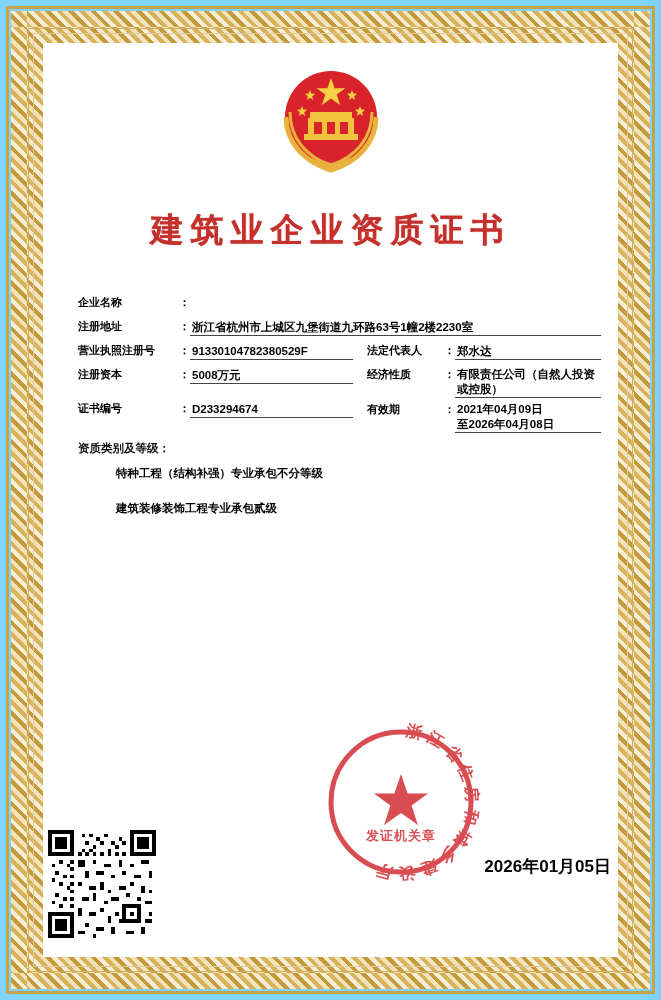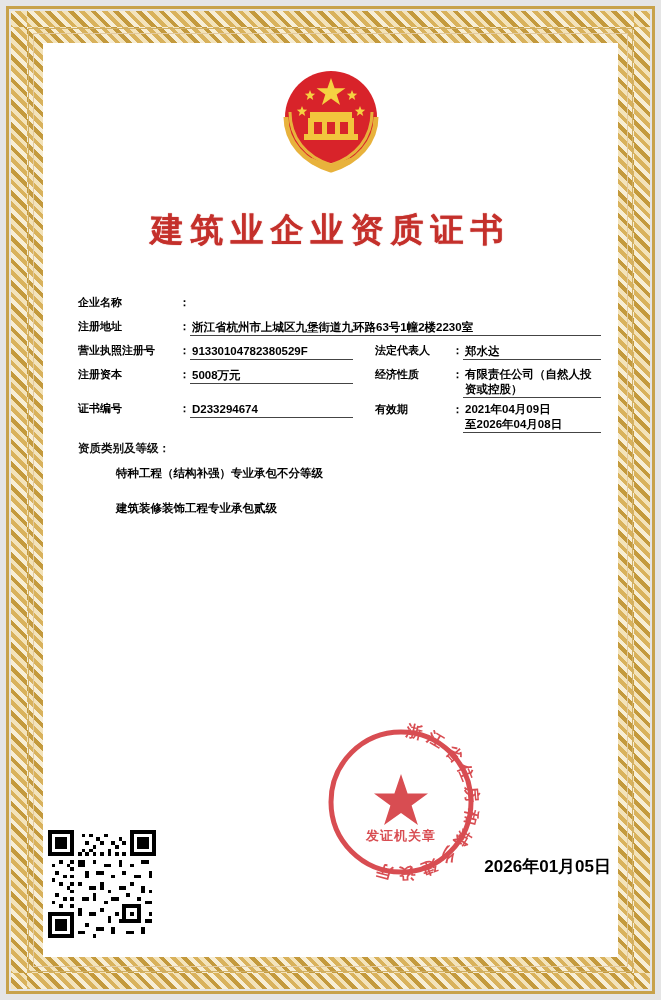--- a/index.html
+++ b/index.html
@@ -12,21 +12,21 @@
     height: 1000px;
     font-family: "Liberation Sans", "DejaVu Sans", sans-serif;
     position: relative;
     overflow: hidden;
   }
 
   
   .page {
     position: absolute;
     inset: 0;
-    background: #e5e5e5;
+    background: #7dd3fc;
   }
   .border-outer {
     position: absolute;
     left: 6px; top: 6px; right: 6px; bottom: 6px;
     border: 3px solid #c8a24a;
     box-sizing: border-box;
   }
   .border-pattern {
     position: absolute;
     left: 11px; top: 11px; right: 11px; bottom: 11px;
@@ -126,21 +126,21 @@
     font-size: 11.5px;
     color: #000;
     padding-left: 2px;
     border-bottom: 1px solid #444;
     min-height: 16px;
     line-height: 16px;
   }
 
   .two-col {
     display: flex;
-    gap: 8px;
+    gap: 0px;
   }
   .col-left { width: 275px; flex: 0 0 275px; }
   .col-right { flex: 1; padding-left: 14px; }
 
   .col-right .lbl { width: 88px; flex: 0 0 88px; }
 
   .valmulti {
     flex: 1;
     font-weight: bold;
     font-size: 11.5px;

